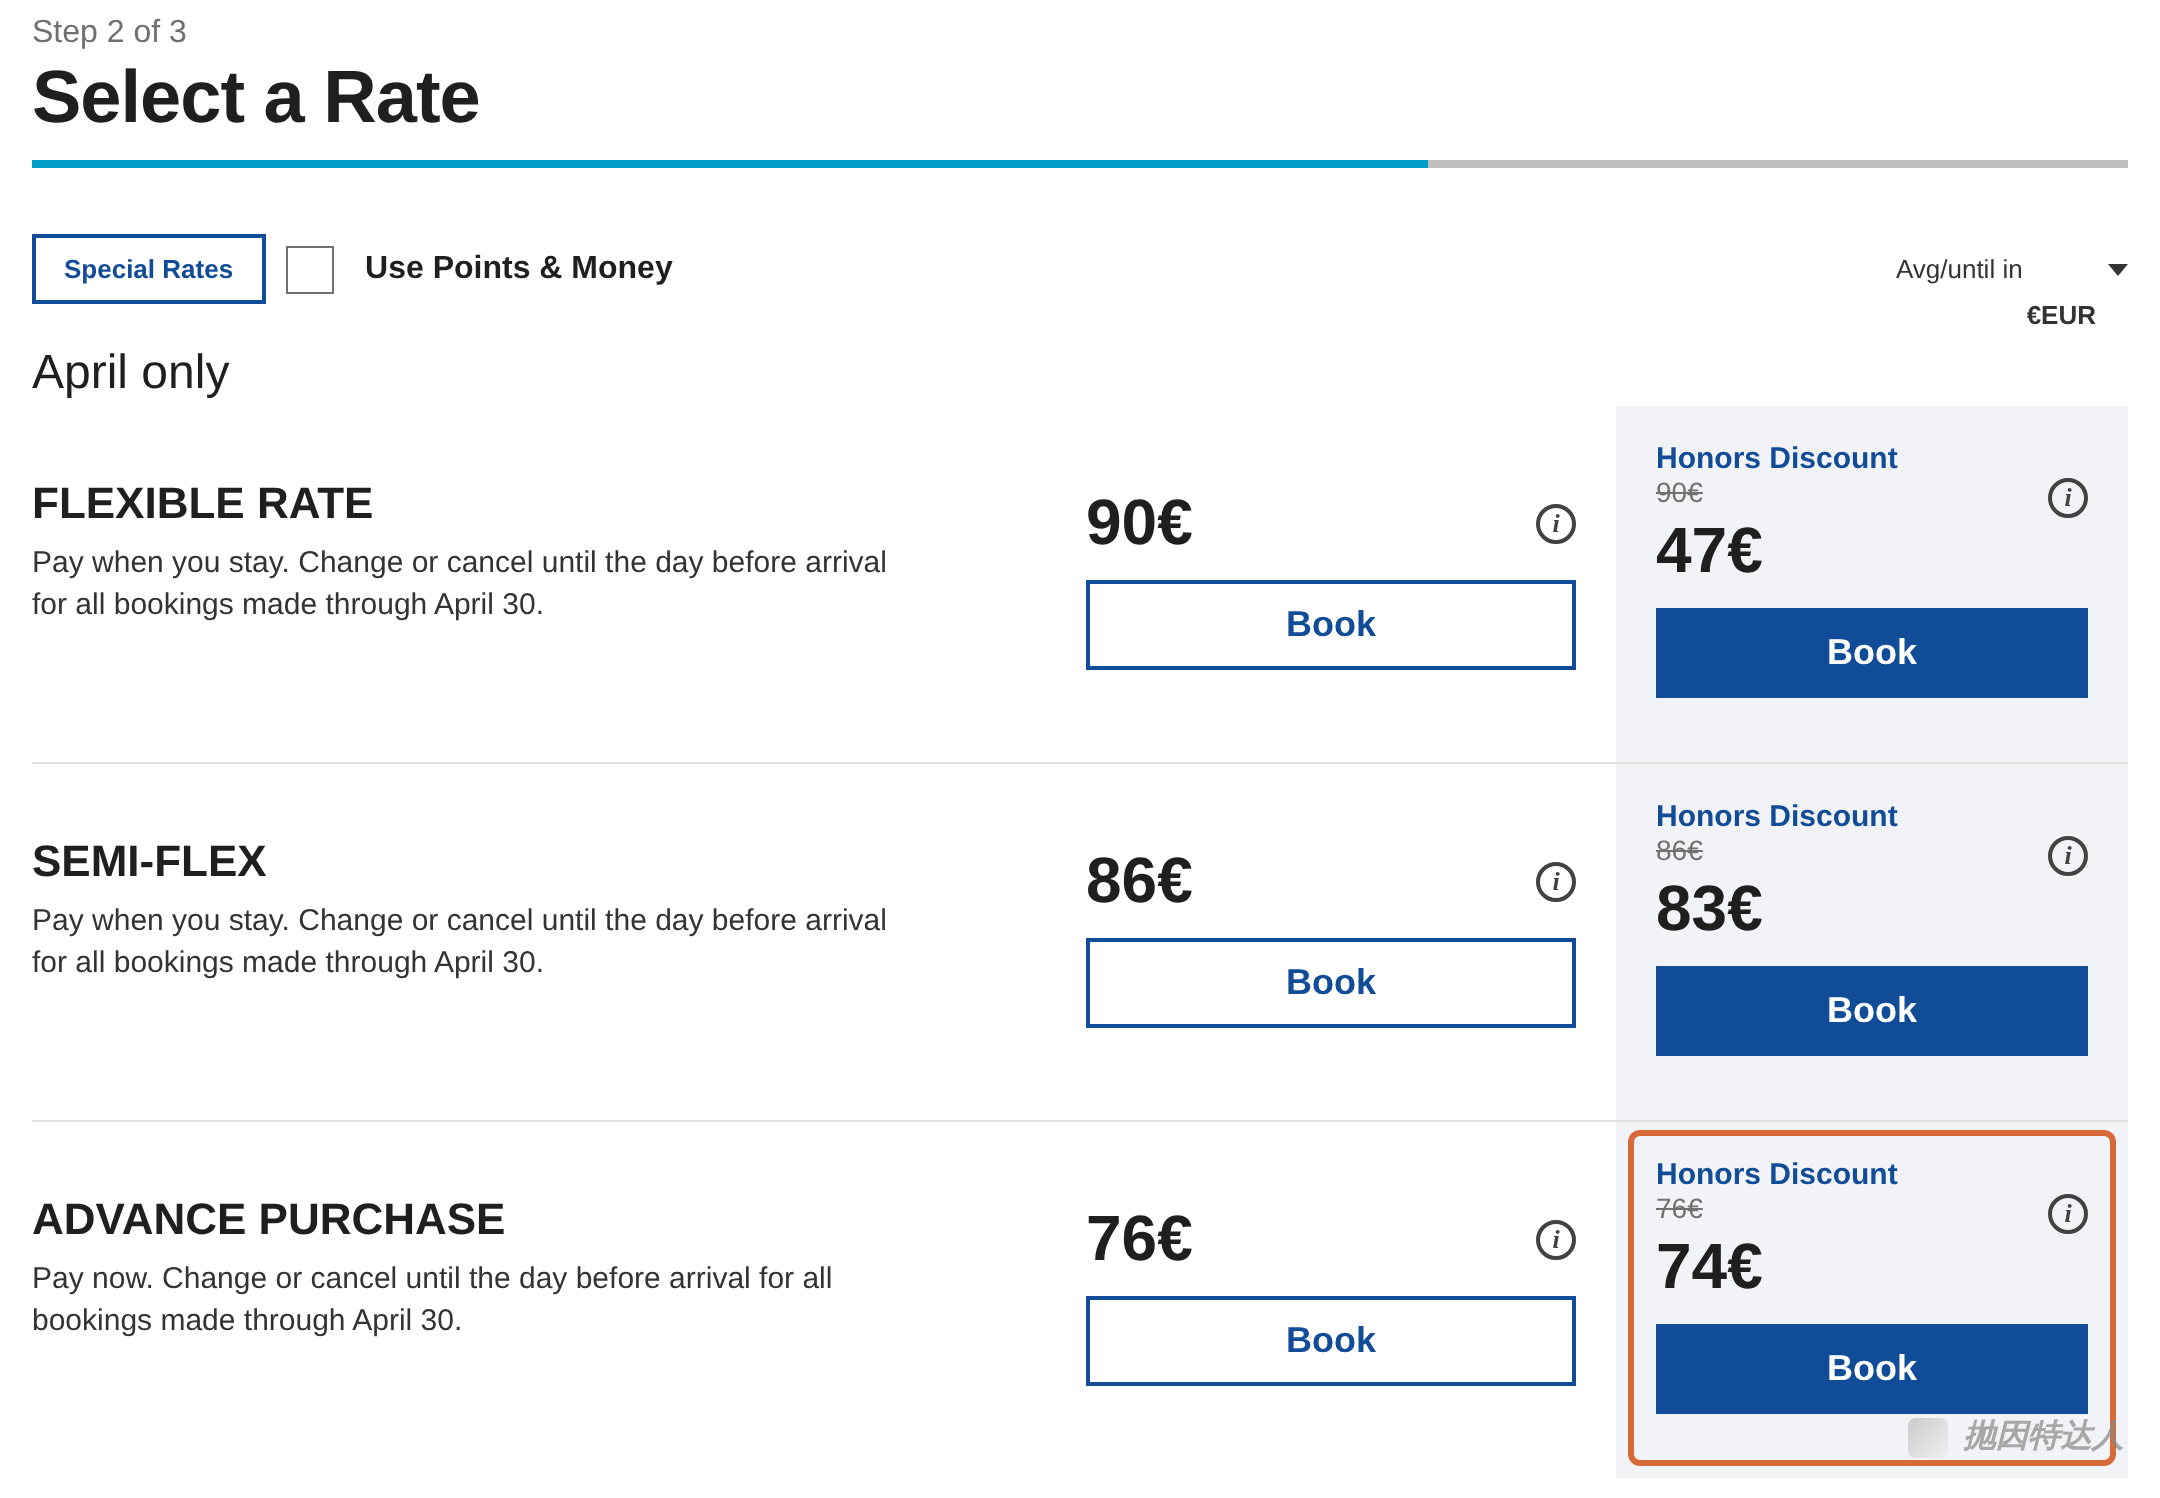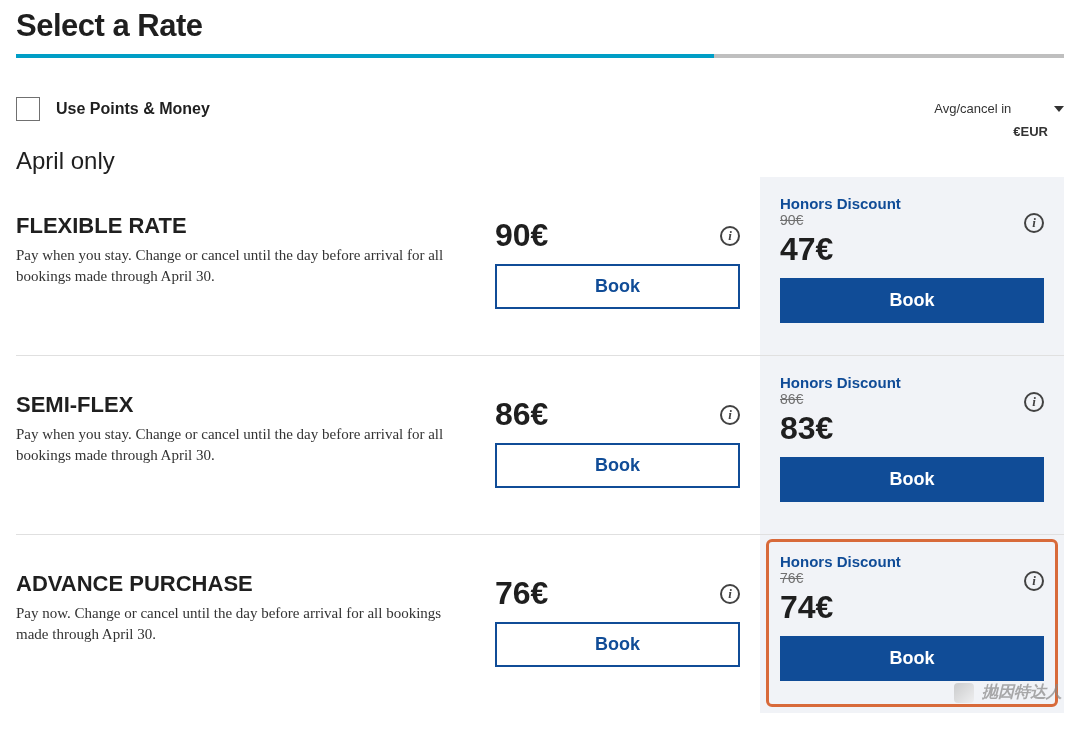--- a/index.html
+++ b/index.html
@@ -1,39 +1,39 @@
 <!DOCTYPE html>
 <html><head>
 <meta charset="utf-8">
 <style>
   *{box-sizing:border-box;margin:0;padding:0;}
   body{font-family:Arial,Helvetica,sans-serif;color:#1f1f1f;background:#fff;width:1080px;}
   .page{padding:8px 16px 0 16px;}
   .step{color:#707070;font-size:16px;margin-bottom:2px;}
-  .title{font-size:31px;font-weight:700;letter-spacing:-0.5px;margin-bottom:10px;}
+  .title{font-size:37px;font-weight:700;letter-spacing:-0.5px;margin-bottom:10px;}
   .progress{height:4px;background:#bfbfbf;position:relative;margin-bottom:20px;}
   .progress .fill{position:absolute;left:0;top:0;height:100%;width:66.6%;background:#009ec6;}
   .opts{display:flex;align-items:center;gap:10px;margin-bottom:8px;}
   .special-btn{border:2px solid #104c97;color:#104c97;font-weight:700;font-size:13px;background:#fff;padding:8px 14px;cursor:pointer;}
   .chk-wrap{display:flex;align-items:center;gap:16px;}
   .chk{width:24px;height:24px;border:1px solid #707070;display:inline-block;}
   .chk-label{font-weight:700;font-size:16px;}
   .spacer{flex:1;}
   .avg{font-size:13px;color:#333;display:flex;align-items:center;gap:2px;}
   .avg strong{font-weight:700;margin-top:46px;}
   .tri-down{width:0;height:0;border-left:5px solid transparent;border-right:5px solid transparent;border-top:6px solid #333;margin-left:4px;}
   .room-only{font-size:24px;font-weight:400;margin-bottom:2px;}
 
   .rate-row{display:flex;border-top:1px solid #e0e0e0;}
   .rate-row:first-of-type{border-top:none;}
   .desc-col{flex:1;padding:36px 16px 36px 0;}
   .rate-name{font-size:22px;font-weight:700;margin-bottom:6px;}
-  .rate-text{color:#333;font-size:15px;line-height:1.4;max-width:430px;font-family:Liberation Serif, serif;}
+  .rate-text{color:#333;font-size:15px;line-height:1.4;max-width:430px;}
   .price-col{width:285px;padding:40px 20px 32px 20px;}
-  .honors-col{width:304px;background:#f1f3f7;padding:18px 20px 32px 20px;position:relative;}
+  .honors-col{width:256px;background:#f1f3f7;padding:18px 20px 32px 20px;position:relative;}
 
   .price-line{display:flex;align-items:center;justify-content:space-between;margin-bottom:10px;}
   .price{font-size:32px;font-weight:700;}
   .info{width:20px;height:20px;border:2px solid #424242;border-radius:50%;display:inline-flex;align-items:center;justify-content:center;font-family:Georgia,serif;font-style:italic;font-size:13px;font-weight:700;color:#424242;cursor:pointer;}
   .btn{display:block;width:100%;padding:10px 0;font-size:18px;font-weight:700;text-align:center;cursor:pointer;border:2px solid #104c97;}
   .btn-outline{background:#fff;color:#104c97;}
   .btn-fill{background:#104c97;color:#fff;}
 
   .honors-label{color:#104c97;font-weight:700;font-size:15px;}
   .strike{color:#707070;font-size:14px;text-decoration:line-through;}
@@ -44,33 +44,35 @@
   .highlight{position:absolute;inset:4px 6px 6px 6px;border:3px solid #d86a3a;border-radius:6px;pointer-events:none;}
 
   .watermark{position:absolute;right:18px;bottom:10px;display:flex;align-items:center;gap:8px;color:#888;font-size:16px;font-style:italic;font-weight:700;opacity:.7;}
   .wm-ico{width:20px;height:20px;border-radius:4px;background:linear-gradient(135deg,#bbb,#eee);display:inline-block;}
   .container{position:relative;}
 </style>
 </head>
 <body>
 <div class="page container">
 
+  <div class="step">Step 2 of 3</div>
   <h1 class="title">Select a Rate</h1>
   <div class="progress">
     <div class="fill"></div>
   </div>
 
   <div class="opts">
+    <button class="special-btn">Special Rates</button>
     <label class="chk-wrap">
       <span class="chk"></span>
       <span class="chk-label">Use Points &amp; Money</span>
     </label>
     <div class="spacer"></div>
     <div class="avg">
-      <span>Avg/cancel in </span>
+      <span>Avg/until in </span>
       <strong>€EUR</strong>
       <span class="tri-down"></span>
     </div>
   </div>
 
   <div class="room-only">April only</div>
 
   <div id="rates-container">
       <div class="rate-row">
         <div class="desc-col">

